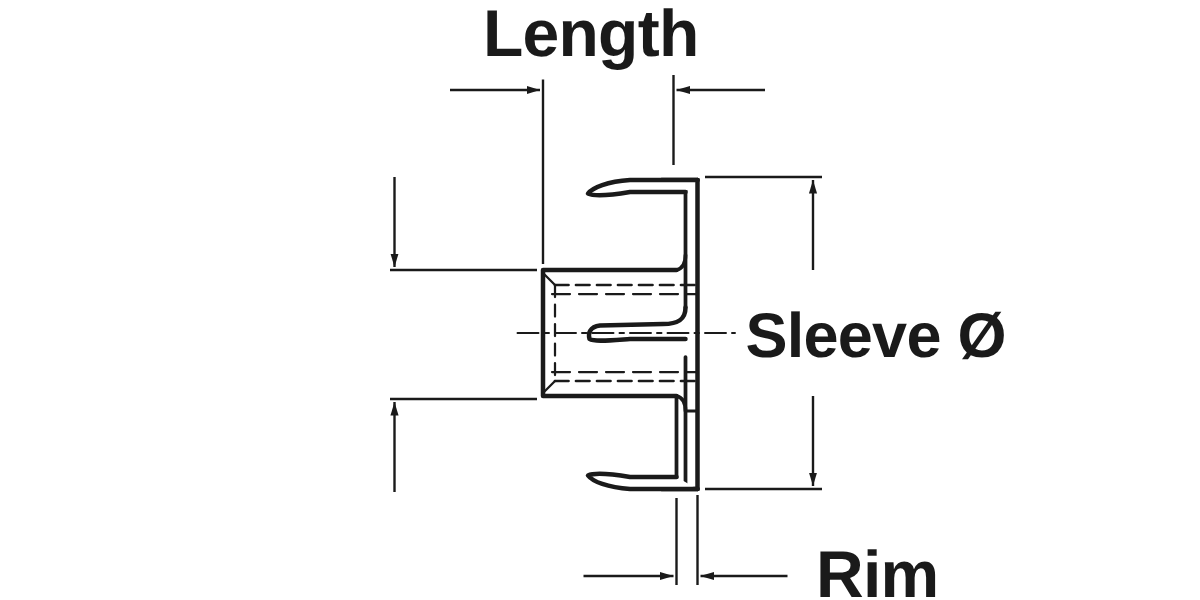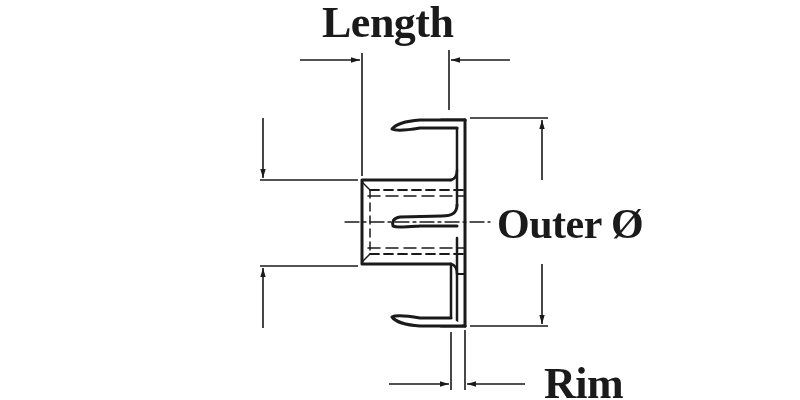--- a/index.html
+++ b/index.html
@@ -1,20 +1,20 @@
 <!DOCTYPE html>
 <html><head>
   <meta charset="utf-8">
   <style>
     html, body { margin: 0; padding: 0; background: #ffffff; }
     body { width: 800px; height: 400px; position: relative; overflow: hidden; }
     #stage { position: absolute; left: 0; top: 0; width: 800px; height: 400px; }
     .label {
       position: absolute;
-      font-family: Liberation Serif, serif;
+      font-family: Liberation Sans, sans-serif;
       font-weight: bold;
       color: #1a1a1a;
       white-space: nowrap;
       line-height: 1;
       letter-spacing: -0.5px;
     }
     #lbl-length { left: 322px; top: 1px; font-size: 44px; }
     #lbl-sleeve { left: 118px; top: 203px; font-size: 42px; }
     #lbl-outer  { left: 497px; top: 203px; font-size: 42px; }
     #lbl-rim    { left: 544px; top: 362px; font-size: 44px; }
@@ -88,15 +88,15 @@
 
     <g stroke="#1a1a1a" stroke-width="1.6" fill="none">
       <line x1="451" y1="332" x2="451" y2="390"></line>
       <line x1="465" y1="330" x2="465" y2="390"></line>
       <line x1="389" y1="384" x2="449" y2="384" marker-end="url(#arrowhead)"></line>
       <line x1="525" y1="384" x2="467" y2="384" marker-end="url(#arrowhead)"></line>
     </g>
   </svg>
 
   <div id="lbl-length" class="label">Length</div>
-  <div id="lbl-outer" class="label">Outer Ø</div>
+  <div id="lbl-outer" class="label">Sleeve Ø</div>
   <div id="lbl-rim" class="label">Rim</div>
 </div>
 
 </body></html>

